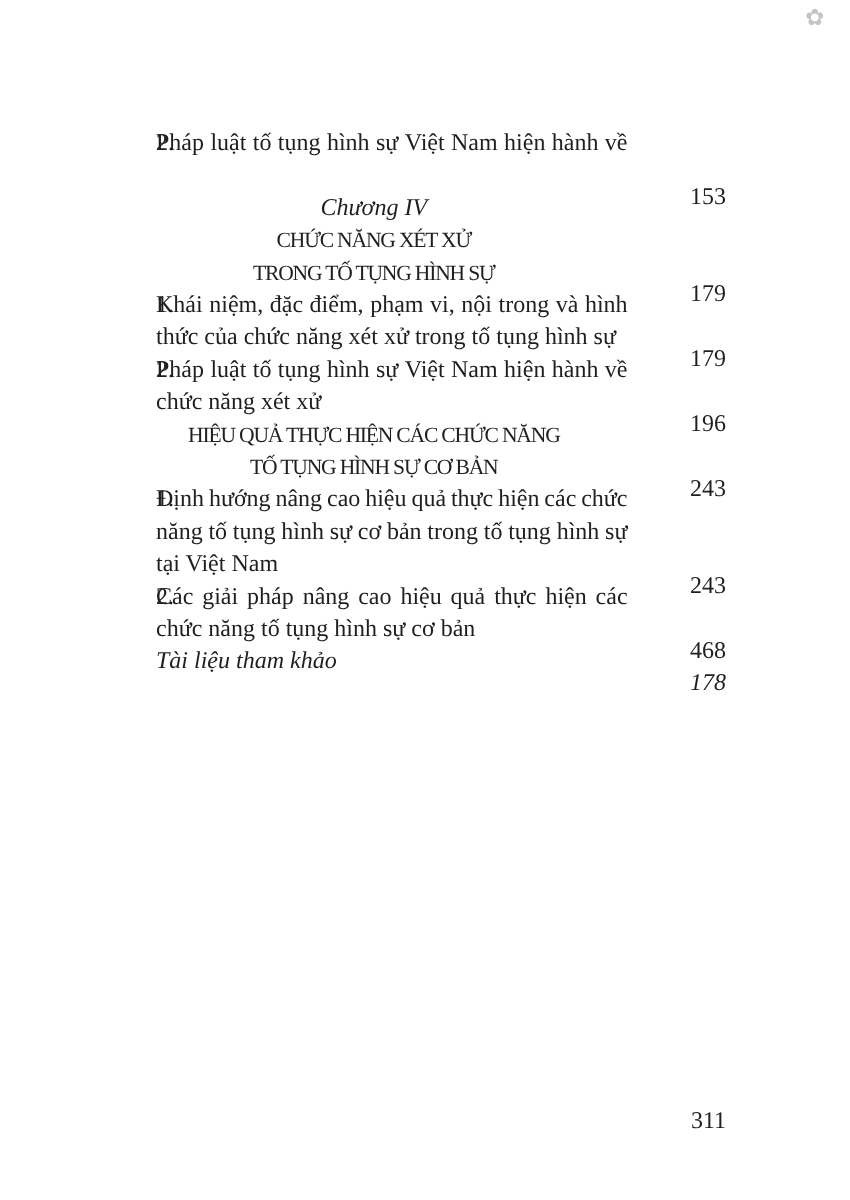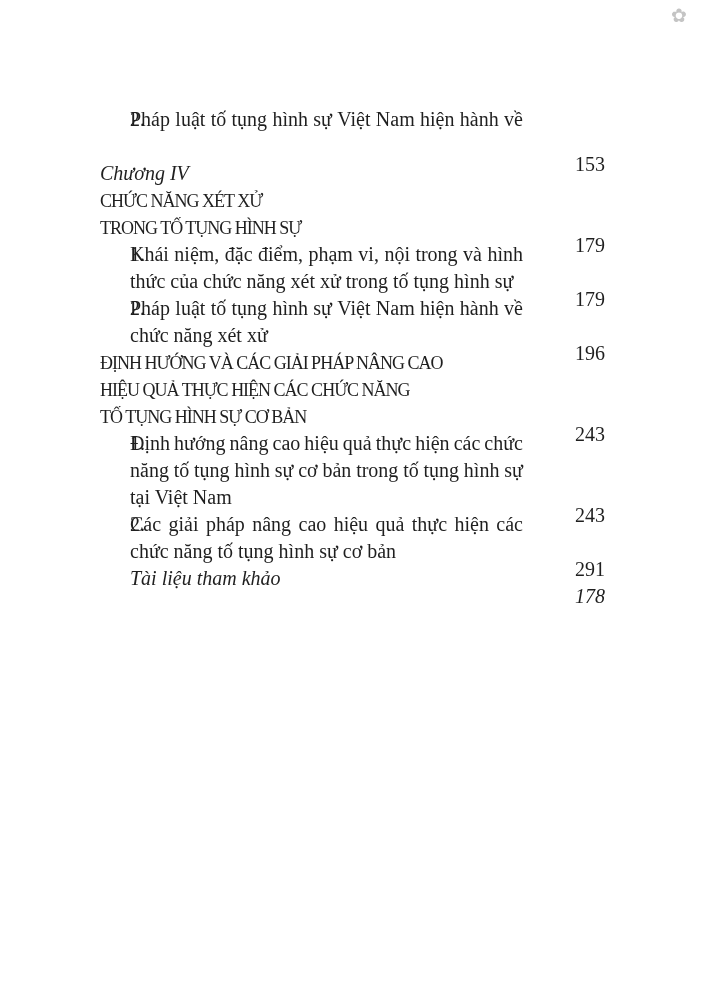--- a/index.html
+++ b/index.html
@@ -37,20 +37,21 @@
     justify-content: space-between;
     width: 393px;
   }
   .jline span { display: inline-block; }
   .pg { position: absolute; right: 0; top: 18px; }
   .chapter { position: relative; padding-left: 0; }
   .chapter .line {
     width: 423px;
     padding-right: 82px;
     box-sizing: content-box;
+    text-align: center;
   }
   .chapter .line .ctr { display: inline-block; }
   .clabel { font-style: italic; }
   .ctitle-text {
     font-size: 18px;
     letter-spacing: -1px;
   }
   .italic { font-style: italic; }
   .folio {
     position: absolute;
@@ -118,21 +119,20 @@
           <span>sự</span>
           <span>Việt</span>
           <span>Nam</span>
           <span>hiện</span>
           <span>hành</span>
           <span>về</span>
         </div>
         <div class="line lline"><span>chức năng xét xử</span><span class="pg">196</span></div>
       </div>
       <div class="entry chapter">
-        <div class="line"><span class="ctr ctitle-text">ĐỊNH HƯỚNG VÀ CÁC GIẢI PHÁP NÂNG CAO</span></div>
         <div class="line"><span class="ctr ctitle-text">HIỆU QUẢ THỰC HIỆN CÁC CHỨC NĂNG</span></div>
         <div class="line"><span class="ctr ctitle-text">TỐ TỤNG HÌNH SỰ CƠ BẢN</span><span class="pg">243</span></div>
       </div>
       <div class="entry item">
         <div class="line jline">
           <span class="num">1.</span>
           <span>Định</span>
           <span>hướng</span>
           <span>nâng</span>
           <span>cao</span>
@@ -166,20 +166,21 @@
           <span>giải</span>
           <span>pháp</span>
           <span>nâng</span>
           <span>cao</span>
           <span>hiệu</span>
           <span>quả</span>
           <span>thực</span>
           <span>hiện</span>
           <span>các</span>
         </div>
-        <div class="line lline"><span>chức năng tố tụng hình sự cơ bản</span><span class="pg">291</span></div>
+        <div class="line lline"><span>chức năng tố tụng hình sự cơ bản</span><span class="pg">468</span></div>
       </div>
       <div class="entry item italic">
         <div class="line lline"><span>Tài liệu tham khảo</span><span class="pg">178</span></div>
       </div>
     </div>
 
+  <div class="folio">311</div>
 </div>
 
 </body></html>

